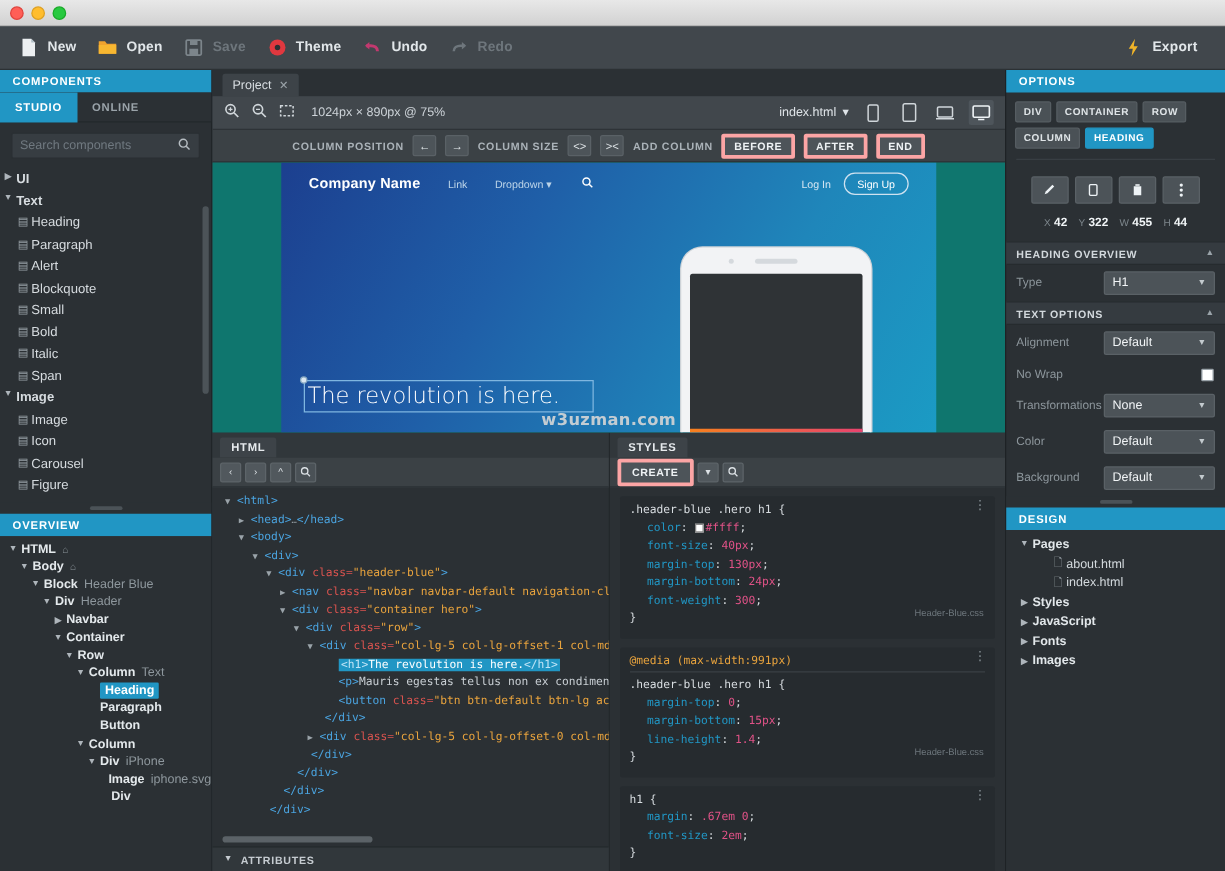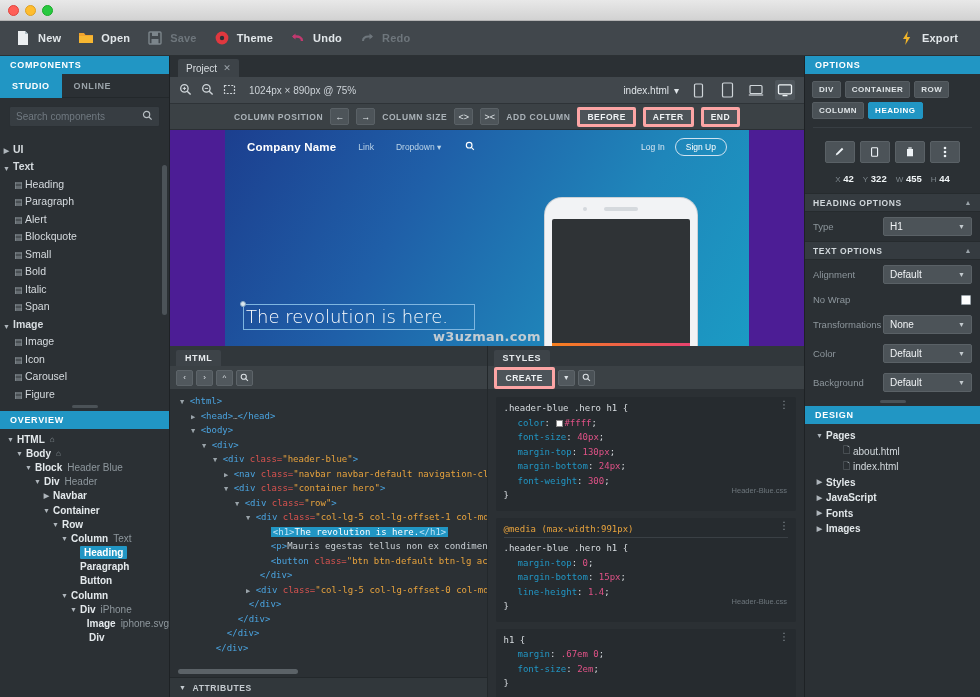--- a/index.html
+++ b/index.html
@@ -58,21 +58,21 @@
   .search-box{
     height:21px; background:#373d42; border:1px solid #2a2f33; border-radius:2px;
     display:flex; align-items:center; padding:0 6px; position:relative;
   }
   .search-box input{
     background:transparent;border:0;outline:none;color:#b2b9bf;font-size:10px;
     width:100%; font-family:"Liberation Sans", sans-serif;
   }
   .search-box input::placeholder{ color:#707980; }
   .tree{ flex:1; overflow:hidden; position:relative; padding-top:2px;}
-  .trow{ height:17.5px; display:flex; align-items:flex-end; font-size:10.5px; color:#d6dbdf; }
+  .trow{ height:17.5px; display:flex; align-items:flex-start; font-size:10.5px; color:#d6dbdf; }
   .trow.grp{ font-weight:bold; }
   .arrow{ width:13px; text-align:center; font-size:7px; color:#aeb5bb; }
   .arrow.sp{ color:transparent; }
   .leaf-ico{ width:13px; text-align:center; color:#97a0a6; font-size:9px;}
   .scroll-v{
     position:absolute; right:2px; width:5px; background:#4c5358; border-radius:3px;
   }
   .split-handle{ height:9px; background:#2b3034; display:flex;align-items:center;justify-content:center;}
   .split-handle i{ width:26px;height:3px;background:#4b5257;border-radius:2px;display:block;}
   .ov-tree{ background:#2b3034; flex:1; overflow:hidden; padding-top:3px; position:relative;}
@@ -101,21 +101,21 @@
     height:26px; background:#3b4145; display:flex; align-items:center; justify-content:center;
     gap:7px; border-bottom:1px solid #2b3034;
   }
   .colbl{ font-size:8.5px; font-weight:bold; color:#aab2b8; letter-spacing:.6px;}
   .sq{ width:19px;height:17px; background:#4d5459; border:1px solid #5a6166; border-radius:2px;
        display:flex;align-items:center;justify-content:center; color:#e3e8eb; font-size:9px;}
   .pill{ padding:2px 7px; background:#4d5459;border:3px solid #fca5a5;border-radius:2px;
        color:#eef2f4;font-size:8.5px;font-weight:bold;letter-spacing:.5px;}
 
   
-  .canvas{ height:216px; background:#4c1d95; overflow:hidden; position:relative;
+  .canvas{ height:216px; background:#0f766e; overflow:hidden; position:relative;
            display:flex; justify-content:center;}
   .page{ width:524px; height:216px; position:relative; overflow:hidden;
          background:linear-gradient(120deg,#1c3f8f 0%, #1f5fa8 35%, #1f86ba 70%, #1b9bc4 100%);}
   .nav{ display:flex; align-items:center; height:34px; padding:0 22px; gap:0; }
   .brand{ color:#fff; font-weight:bold; font-size:11.5px; letter-spacing:.2px;}
   .nlink{ color:#bcd4e8; font-size:8.5px; margin-left:22px;}
   .nsearch{ margin-left:24px; color:#fff; }
   .nright{ margin-left:auto; display:flex; align-items:center; gap:10px;}
   .nlogin{ color:#d6e6f2; font-size:8.5px;}
   .nsign{ border:1px solid #cfe2f0; border-radius:11px; color:#fff; font-size:8.5px;
@@ -679,21 +679,21 @@
         </div>
       </div>
       <div class="coords" id="coords">
           <span><span class="k">X</span> <span class="v">42</span></span>
           <span><span class="k">Y</span> <span class="v">322</span></span>
           <span><span class="k">W</span> <span class="v">455</span></span>
           <span><span class="k">H</span> <span class="v">44</span></span>
         </div>
 
       <div class="sec-head">
-        <span>HEADING OPTIONS</span>
+        <span>HEADING OVERVIEW</span>
         <span class="car">▲</span>
       </div>
       <div class="frow">
         <span class="flabel">Type</span>
         <span class="fsel">
           <span>H1</span>
           <span class="car">▼</span>
         </span>
       </div>
 

